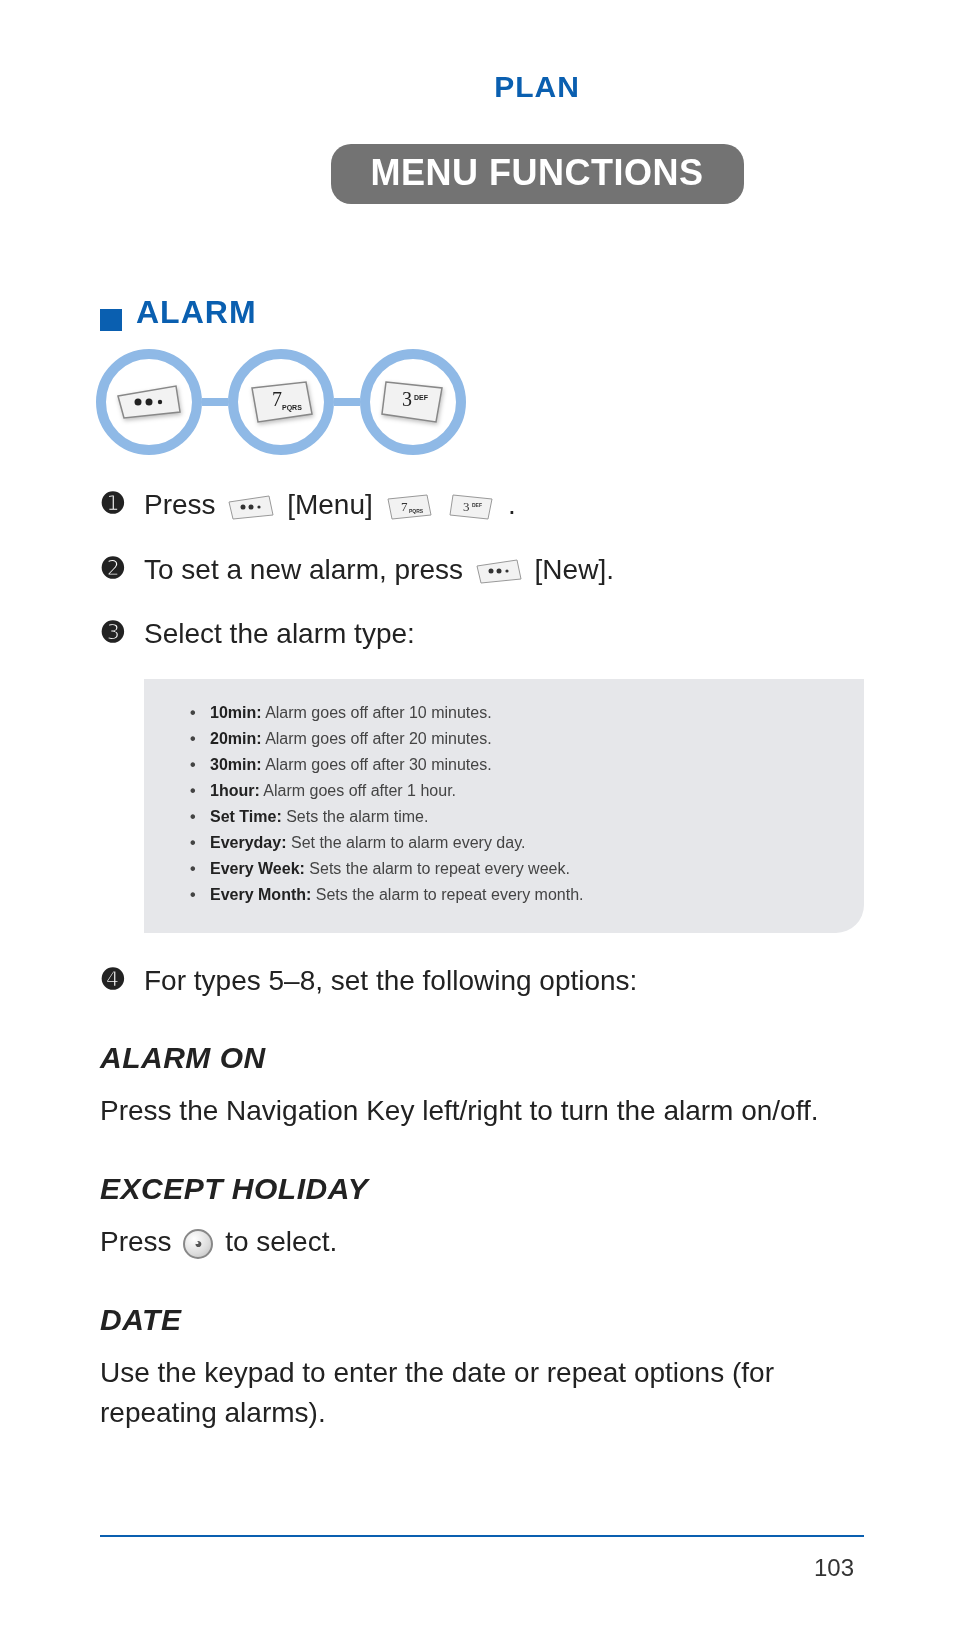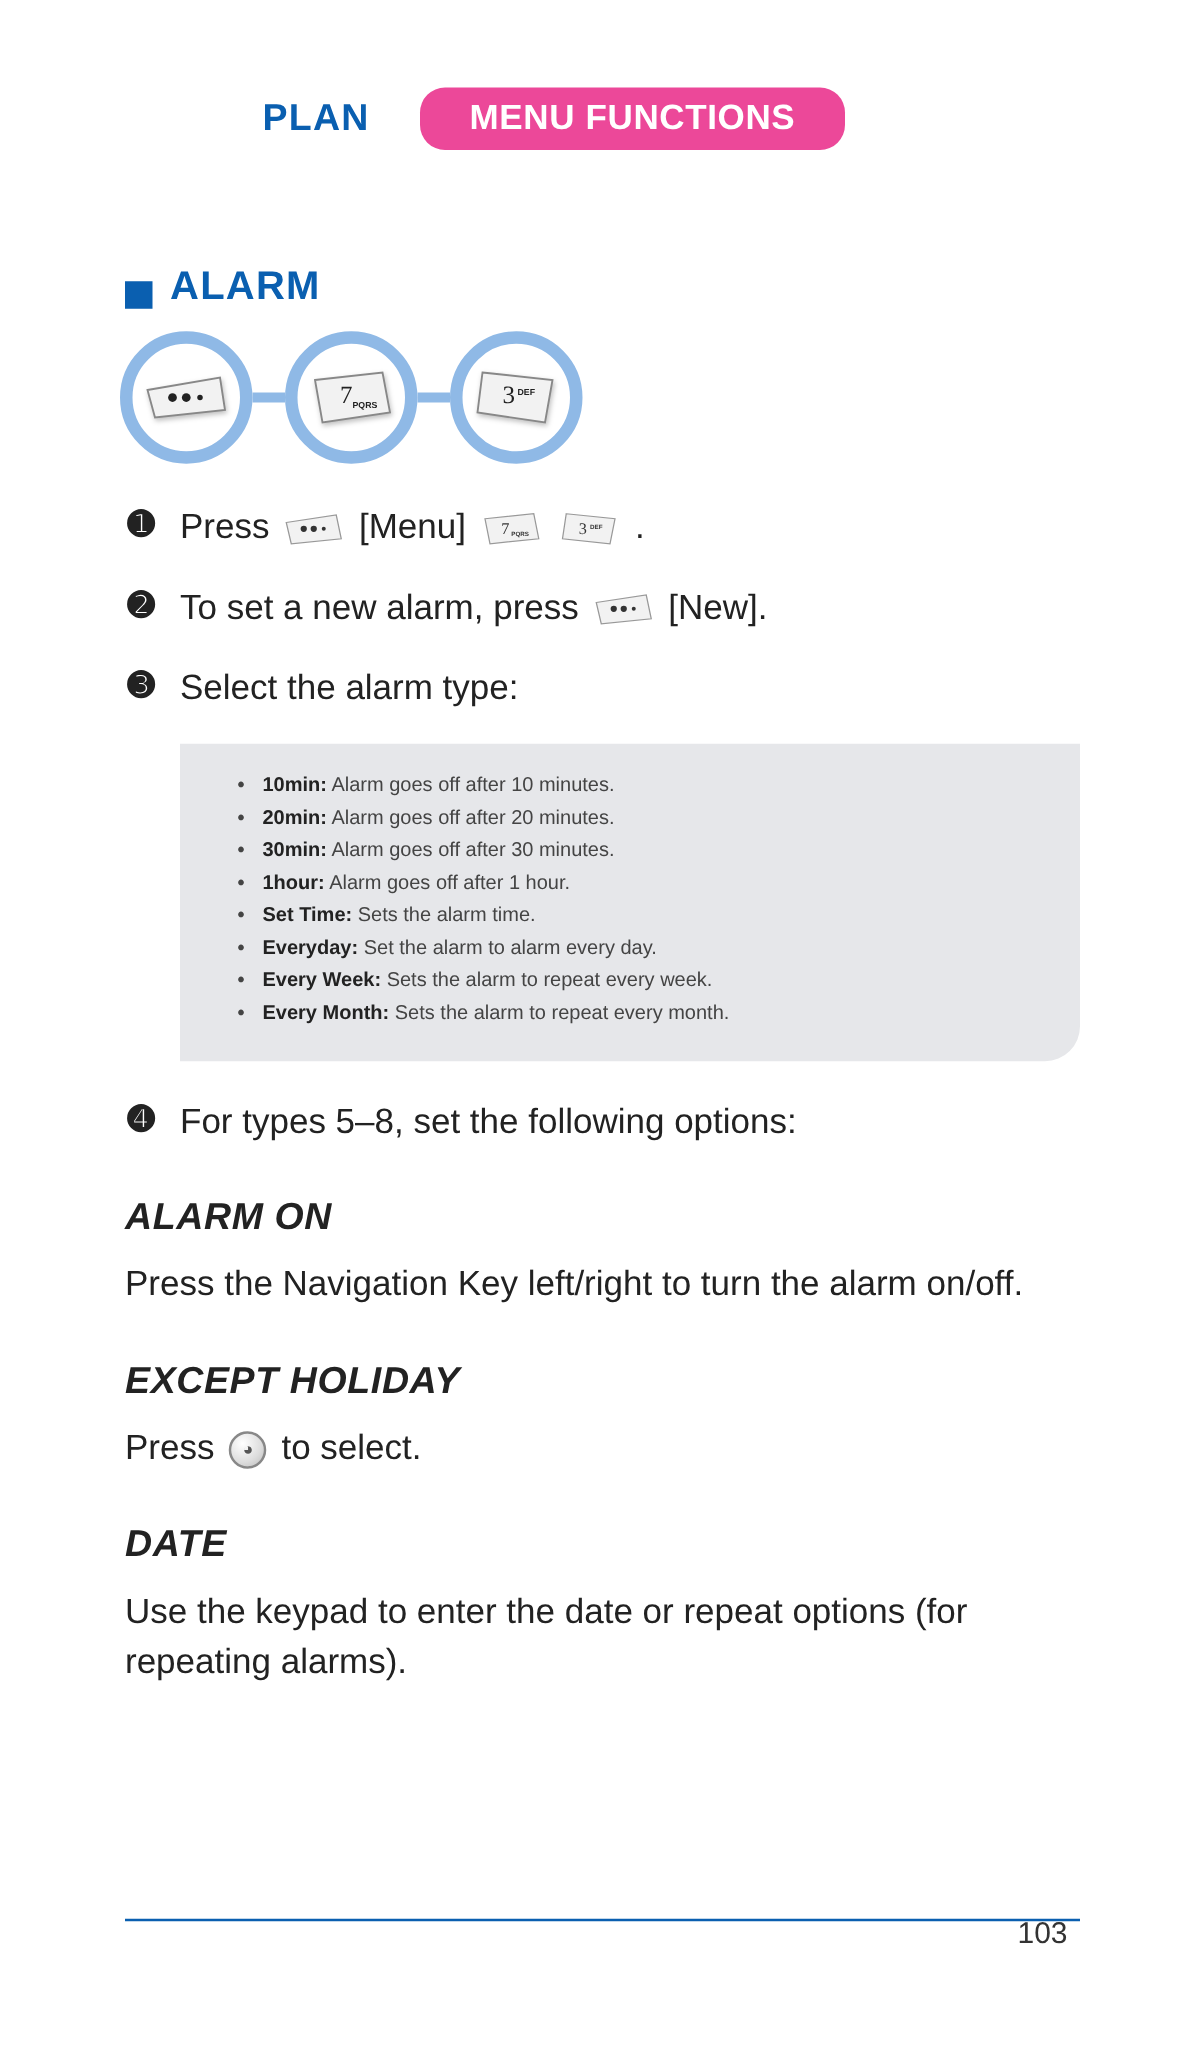--- a/index.html
+++ b/index.html
@@ -1,21 +1,21 @@
 <!DOCTYPE html>
 <html><head>
 <meta charset="utf-8">
 <style>
   * { box-sizing: border-box; margin: 0; padding: 0; }
   html, body { width: 954px; height: 1647px; background: #fff; font-family: "Helvetica Neue", Helvetica, Arial, sans-serif; color: #222; }
   .page { position: relative; width: 954px; height: 1647px; padding: 70px 90px 60px 100px; }
 
-  .header-row { display: flex; align-items: center; gap: 40px; margin-bottom: 90px; margin-left: 110px; }
+  .header-row { display: flex; align-items: center; gap: 40px; margin-bottom: 90px; margin-left: 110px; flex-direction: column; }
   .plan-label { color: #0a5fb0; font-weight: 700; font-size: 30px; letter-spacing: 1px; }
-  .menu-pill { background: #ec4899; color: #fff; font-weight: 700; font-size: 28px; padding: 8px 40px 10px 40px; border-radius: 20px; letter-spacing: 0.5px; }
+  .menu-pill { background: #737373; color: #fff; font-weight: 700; font-size: 36px; padding: 8px 40px 10px 40px; border-radius: 20px; letter-spacing: 0.5px; }
 
   .section-title-row { display: flex; align-items: flex-end; gap: 14px; margin-bottom: 18px; }
   .blue-square { width: 22px; height: 22px; background: #0a5fb0; }
   .section-title { color: #0a5fb0; font-weight: 800; font-size: 32px; letter-spacing: 1px; }
 
   .key-seq { display: flex; align-items: center; margin-bottom: 30px; margin-left: -4px; }
   .key-circle { width: 106px; height: 106px; border: 10px solid #8fb9e6; border-radius: 50%; display: flex; align-items: center; justify-content: center; background: #fff; }
   .key-connector { width: 26px; height: 8px; background: #8fb9e6; }
   .key-shape { filter: drop-shadow(1px 2px 2px rgba(0,0,0,0.25)); }
 
@@ -31,21 +31,21 @@
   .alarm-types-box li::before { content: "•"; position: absolute; left: 0; top: 0; color: #444; font-weight: 900; }
   .alarm-types-box .label { font-weight: 800; color: #222; }
 
   .sub-heading { font-weight: 800; font-style: italic; font-size: 30px; letter-spacing: 0.5px; margin-top: 40px; margin-bottom: 16px; }
   .body-text { font-size: 28px; line-height: 1.45; }
 
   .inline-circle-btn { display: inline-flex; width: 30px; height: 30px; border: 2px solid #888; border-radius: 50%; align-items: center; justify-content: center; vertical-align: middle; background: radial-gradient(circle at 35% 30%, #fff 0%, #ddd 60%, #bbb 100%); margin: 0 4px; }
   .inline-circle-btn .dot { font-size: 14px; color: #555; }
 
   .footer-rule { position: absolute; left: 100px; right: 90px; bottom: 110px; height: 2px; background: #0a5fb0; }
-  .page-num { position: absolute; right: 100px; bottom: 86px; font-size: 24px; color: #333; }
+  .page-num { position: absolute; right: 100px; bottom: 65px; font-size: 24px; color: #333; }
 </style>
 </head>
 <body>
 
 <div class="page">
 
   <div class="header-row">
     <div class="plan-label">PLAN</div>
     <div class="menu-pill">MENU FUNCTIONS</div>
   </div>

